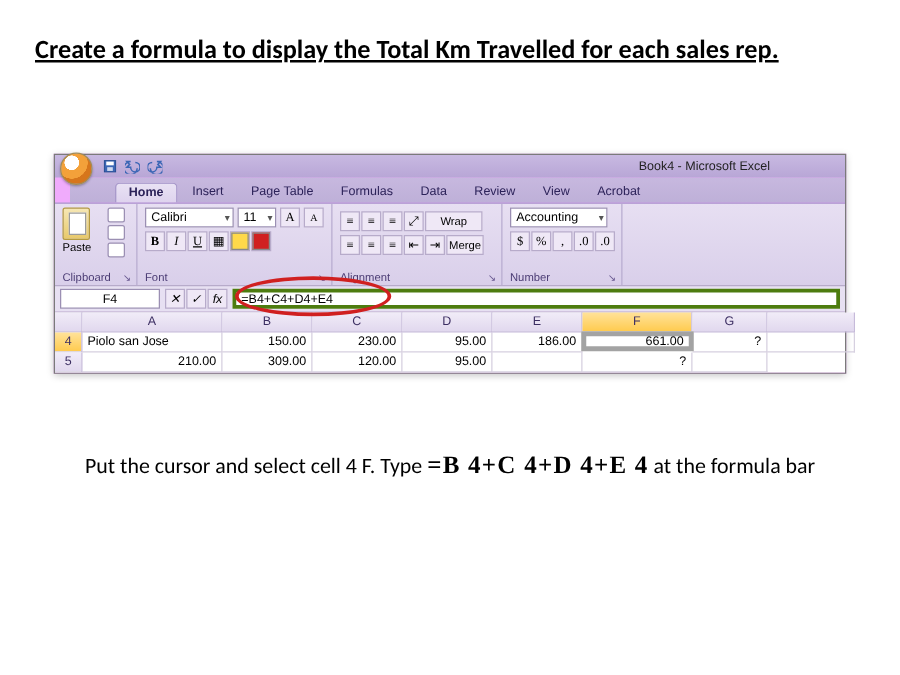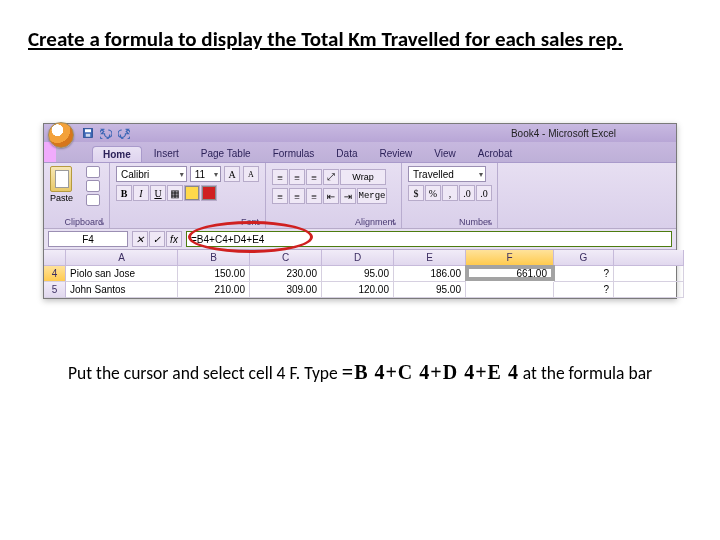--- a/index.html
+++ b/index.html
@@ -90,21 +90,21 @@
   }
   .group {
     border-right: 1px solid #b8accf;
     padding: 3px 6px 1px;
     display: flex;
     flex-direction: column;
     justify-content: space-between;
     position: relative;
   }
   .group-label {
-    text-align: right;
+    text-align: left;
     font-size: 9px;
     color: #4b3c74;
     padding: 1px 0 0;
     position: relative;
   }
   .group-label::after {
     content: "↘";
     position: absolute; right: -2px; bottom: 0;
     font-size: 8px; color: #6a5a91;
   }
@@ -178,21 +178,21 @@
   }
   .namebox {
     width: 80px; height: 16px; background: #fff;
     border: 1px solid #9b8fb3;
     display: flex; align-items: center; justify-content: center;
     font-size: 10px;
   }
   .fbar-btns { display: flex; gap: 1px; }
   .fb { width: 16px; height: 16px; border: 1px solid #b7abca; background: #efe8f6; display: inline-flex; align-items: center; justify-content: center; font-size: 10px; font-style: italic;}
   .formula-input {
-    flex: 1; height: 16px; background: #fff; border: 1px solid #4d7c0f;
+    flex: 1; height: 16px; background: #fff; border: 3px solid #4d7c0f;
     padding: 0 4px; font-size: 10px; display: flex; align-items: center;
   }
   .circle-annot {
     position: absolute;
     border: 3px solid #d02020;
     border-radius: 50%;
     width: 125px; height: 32px;
     left: 144px; top: -8px;
     pointer-events: none;
   }
@@ -333,29 +333,29 @@
             <span class="rb">≡</span>
             <span class="rb">⤢</span>
             <span class="rb" style="width:46px;font-family:inherit;font-size:9px">Wrap</span>
           </div>
           <div class="btnrow">
             <span class="rb">≡</span>
             <span class="rb">≡</span>
             <span class="rb">≡</span>
             <span class="rb">⇤</span>
             <span class="rb">⇥</span>
-            <span class="rb" style="width:30px;font-family:Liberation Mono, monospace;font-size:9px">Merge</span>
+            <span class="rb" style="width:30px;font-family:Liberation Sans, sans-serif;font-size:9px">Merge</span>
           </div>
         </div>
         <div class="group-label">Alignment</div>
       </div>
 
       <div class="group num-g" style="width:96px">
         <div>
-          <div class="combo">Travelled</div>
+          <div class="combo">Accounting</div>
           <div class="btnrow">
             <span class="rb">$</span>
             <span class="rb">%</span>
             <span class="rb">,</span>
             <span class="rb">.0</span>
             <span class="rb">.0</span>
           </div>
         </div>
         <div class="group-label">Number</div>
       </div>
@@ -392,21 +392,20 @@
             <div class="rc num">150.00</div>
             <div class="rc num">230.00</div>
             <div class="rc num">95.00</div>
             <div class="rc num">186.00</div>
             <div class="rc num selcell">661.00</div>
             <div class="rc num">?</div>
             <div class="rc num"></div>
           </div>
           <div class="grow">
             <div class="rc rowhdr">5</div>
-            <div class="rc">John Santos</div>
             <div class="rc num">210.00</div>
             <div class="rc num">309.00</div>
             <div class="rc num">120.00</div>
             <div class="rc num">95.00</div>
             <div class="rc num"></div>
             <div class="rc num">?</div>
             <div class="rc num"></div>
           </div>
         </div>
     </div>

